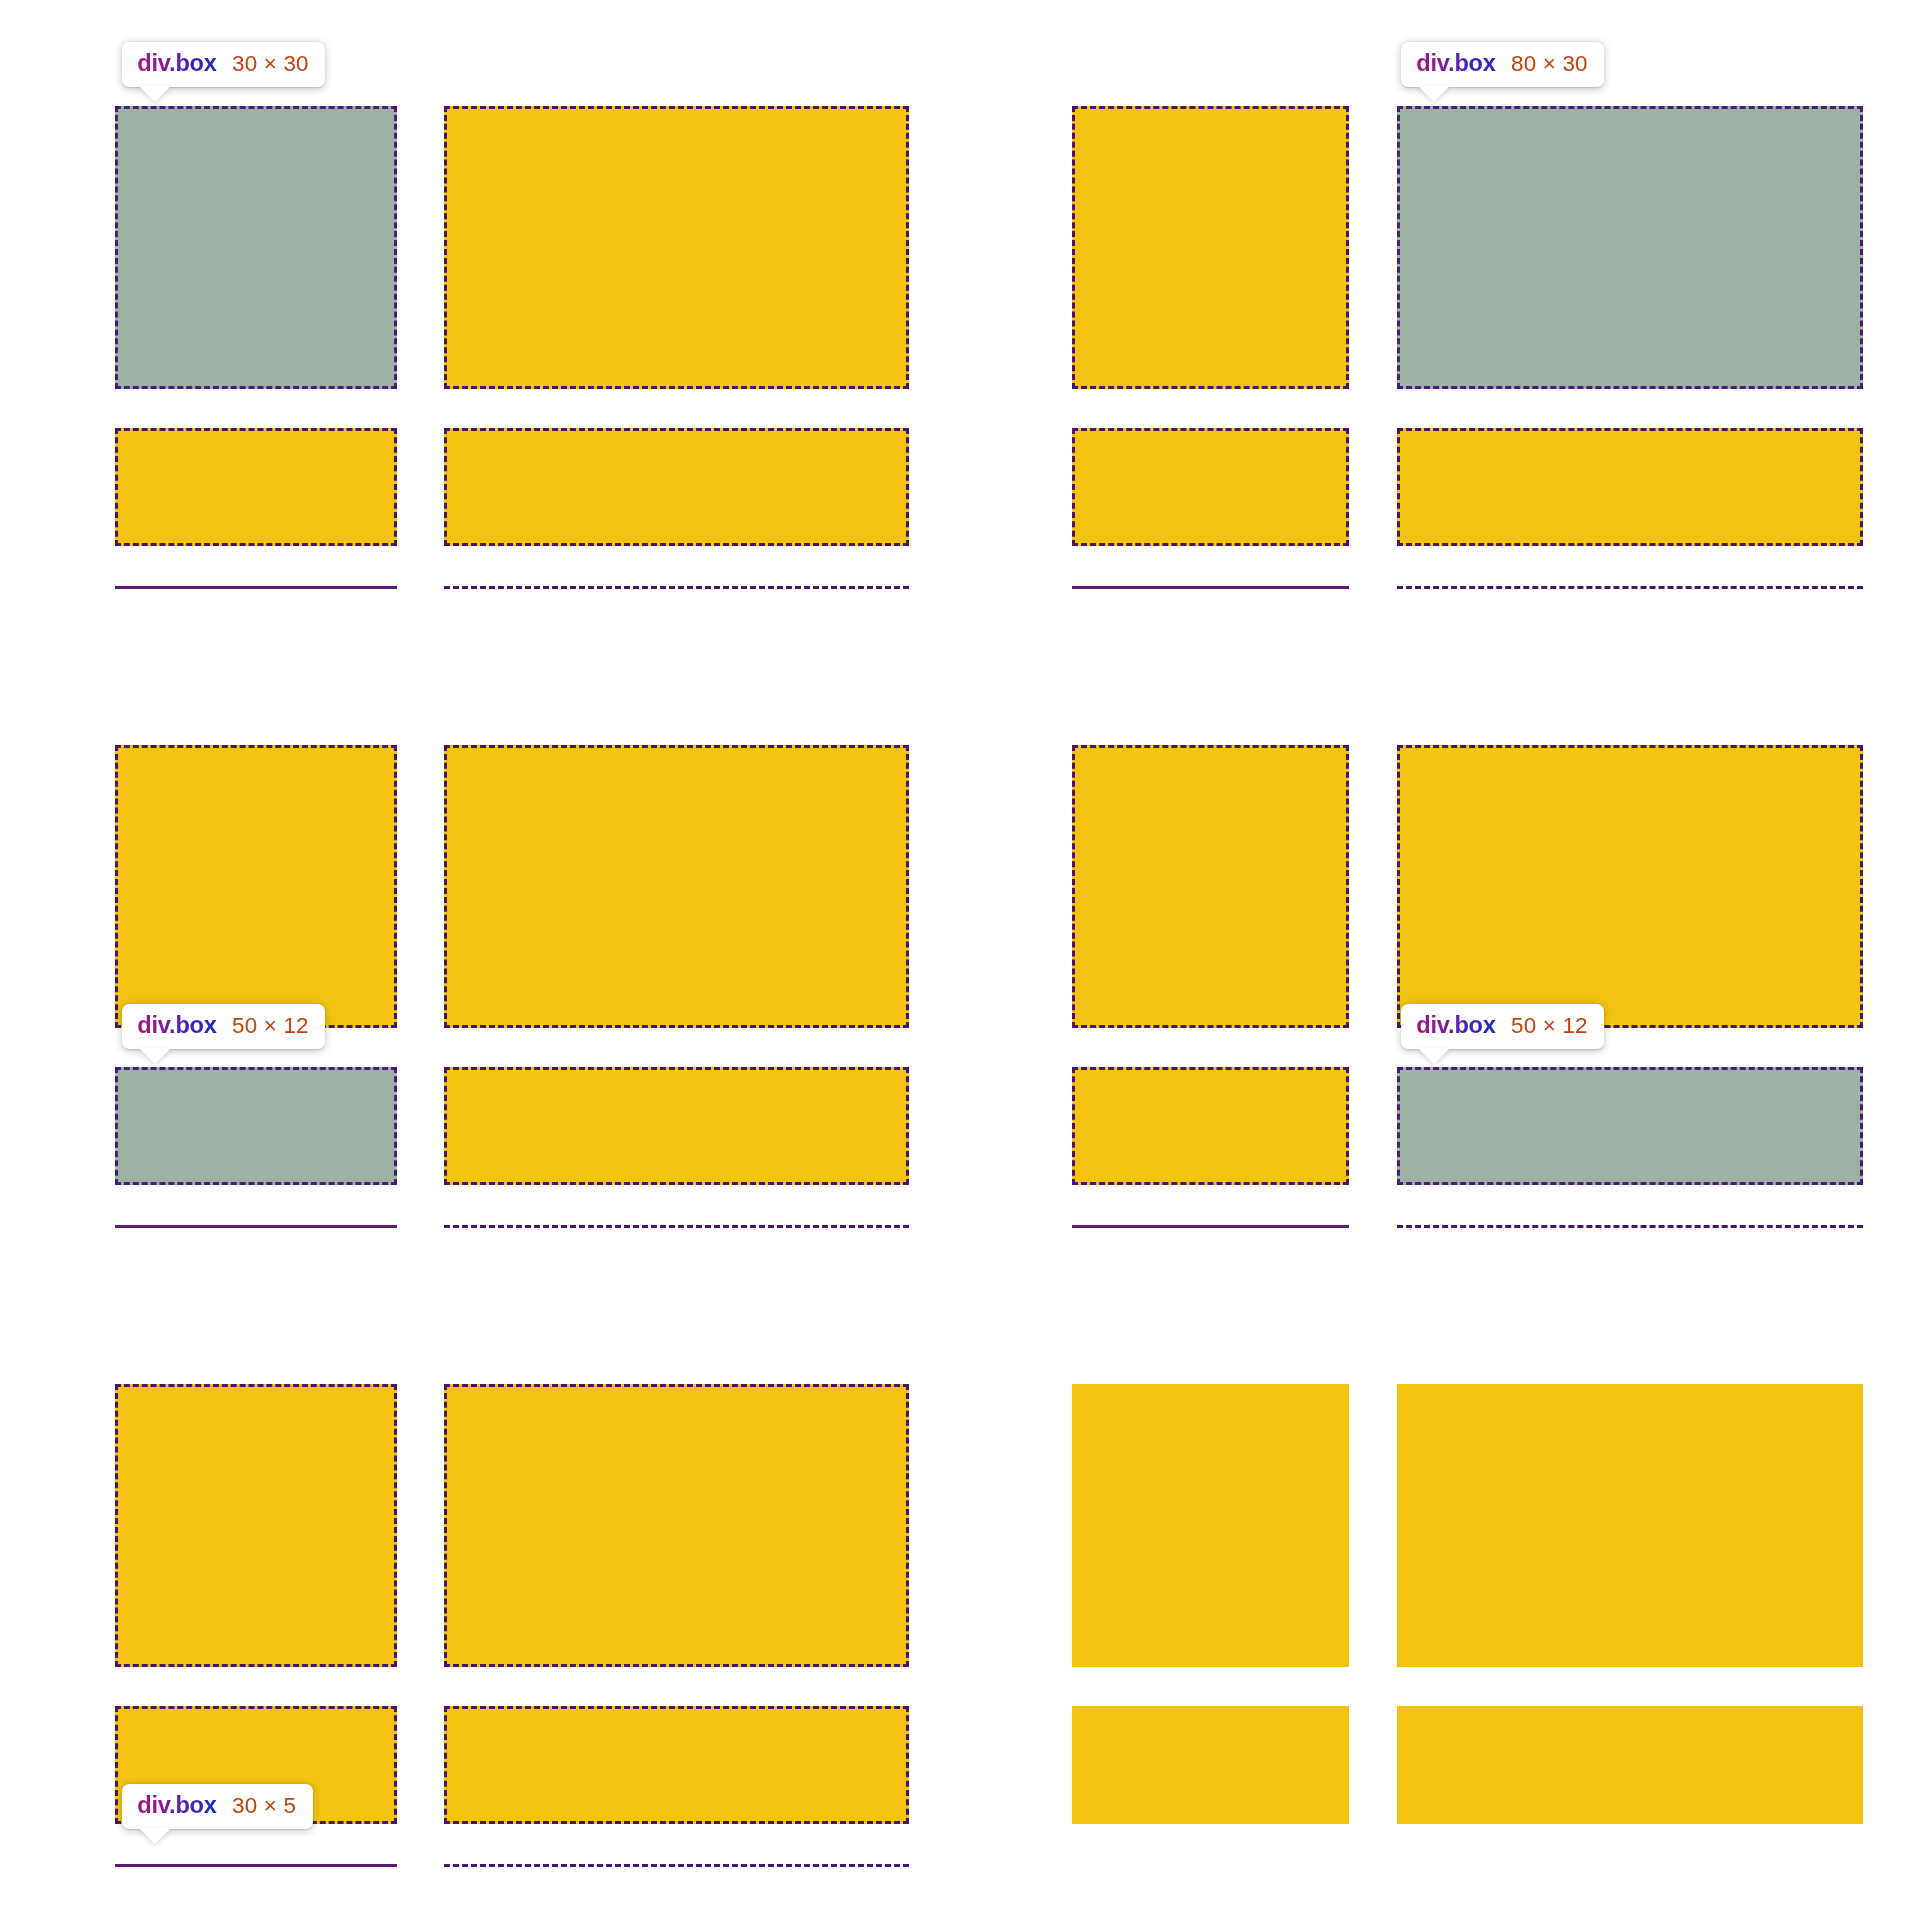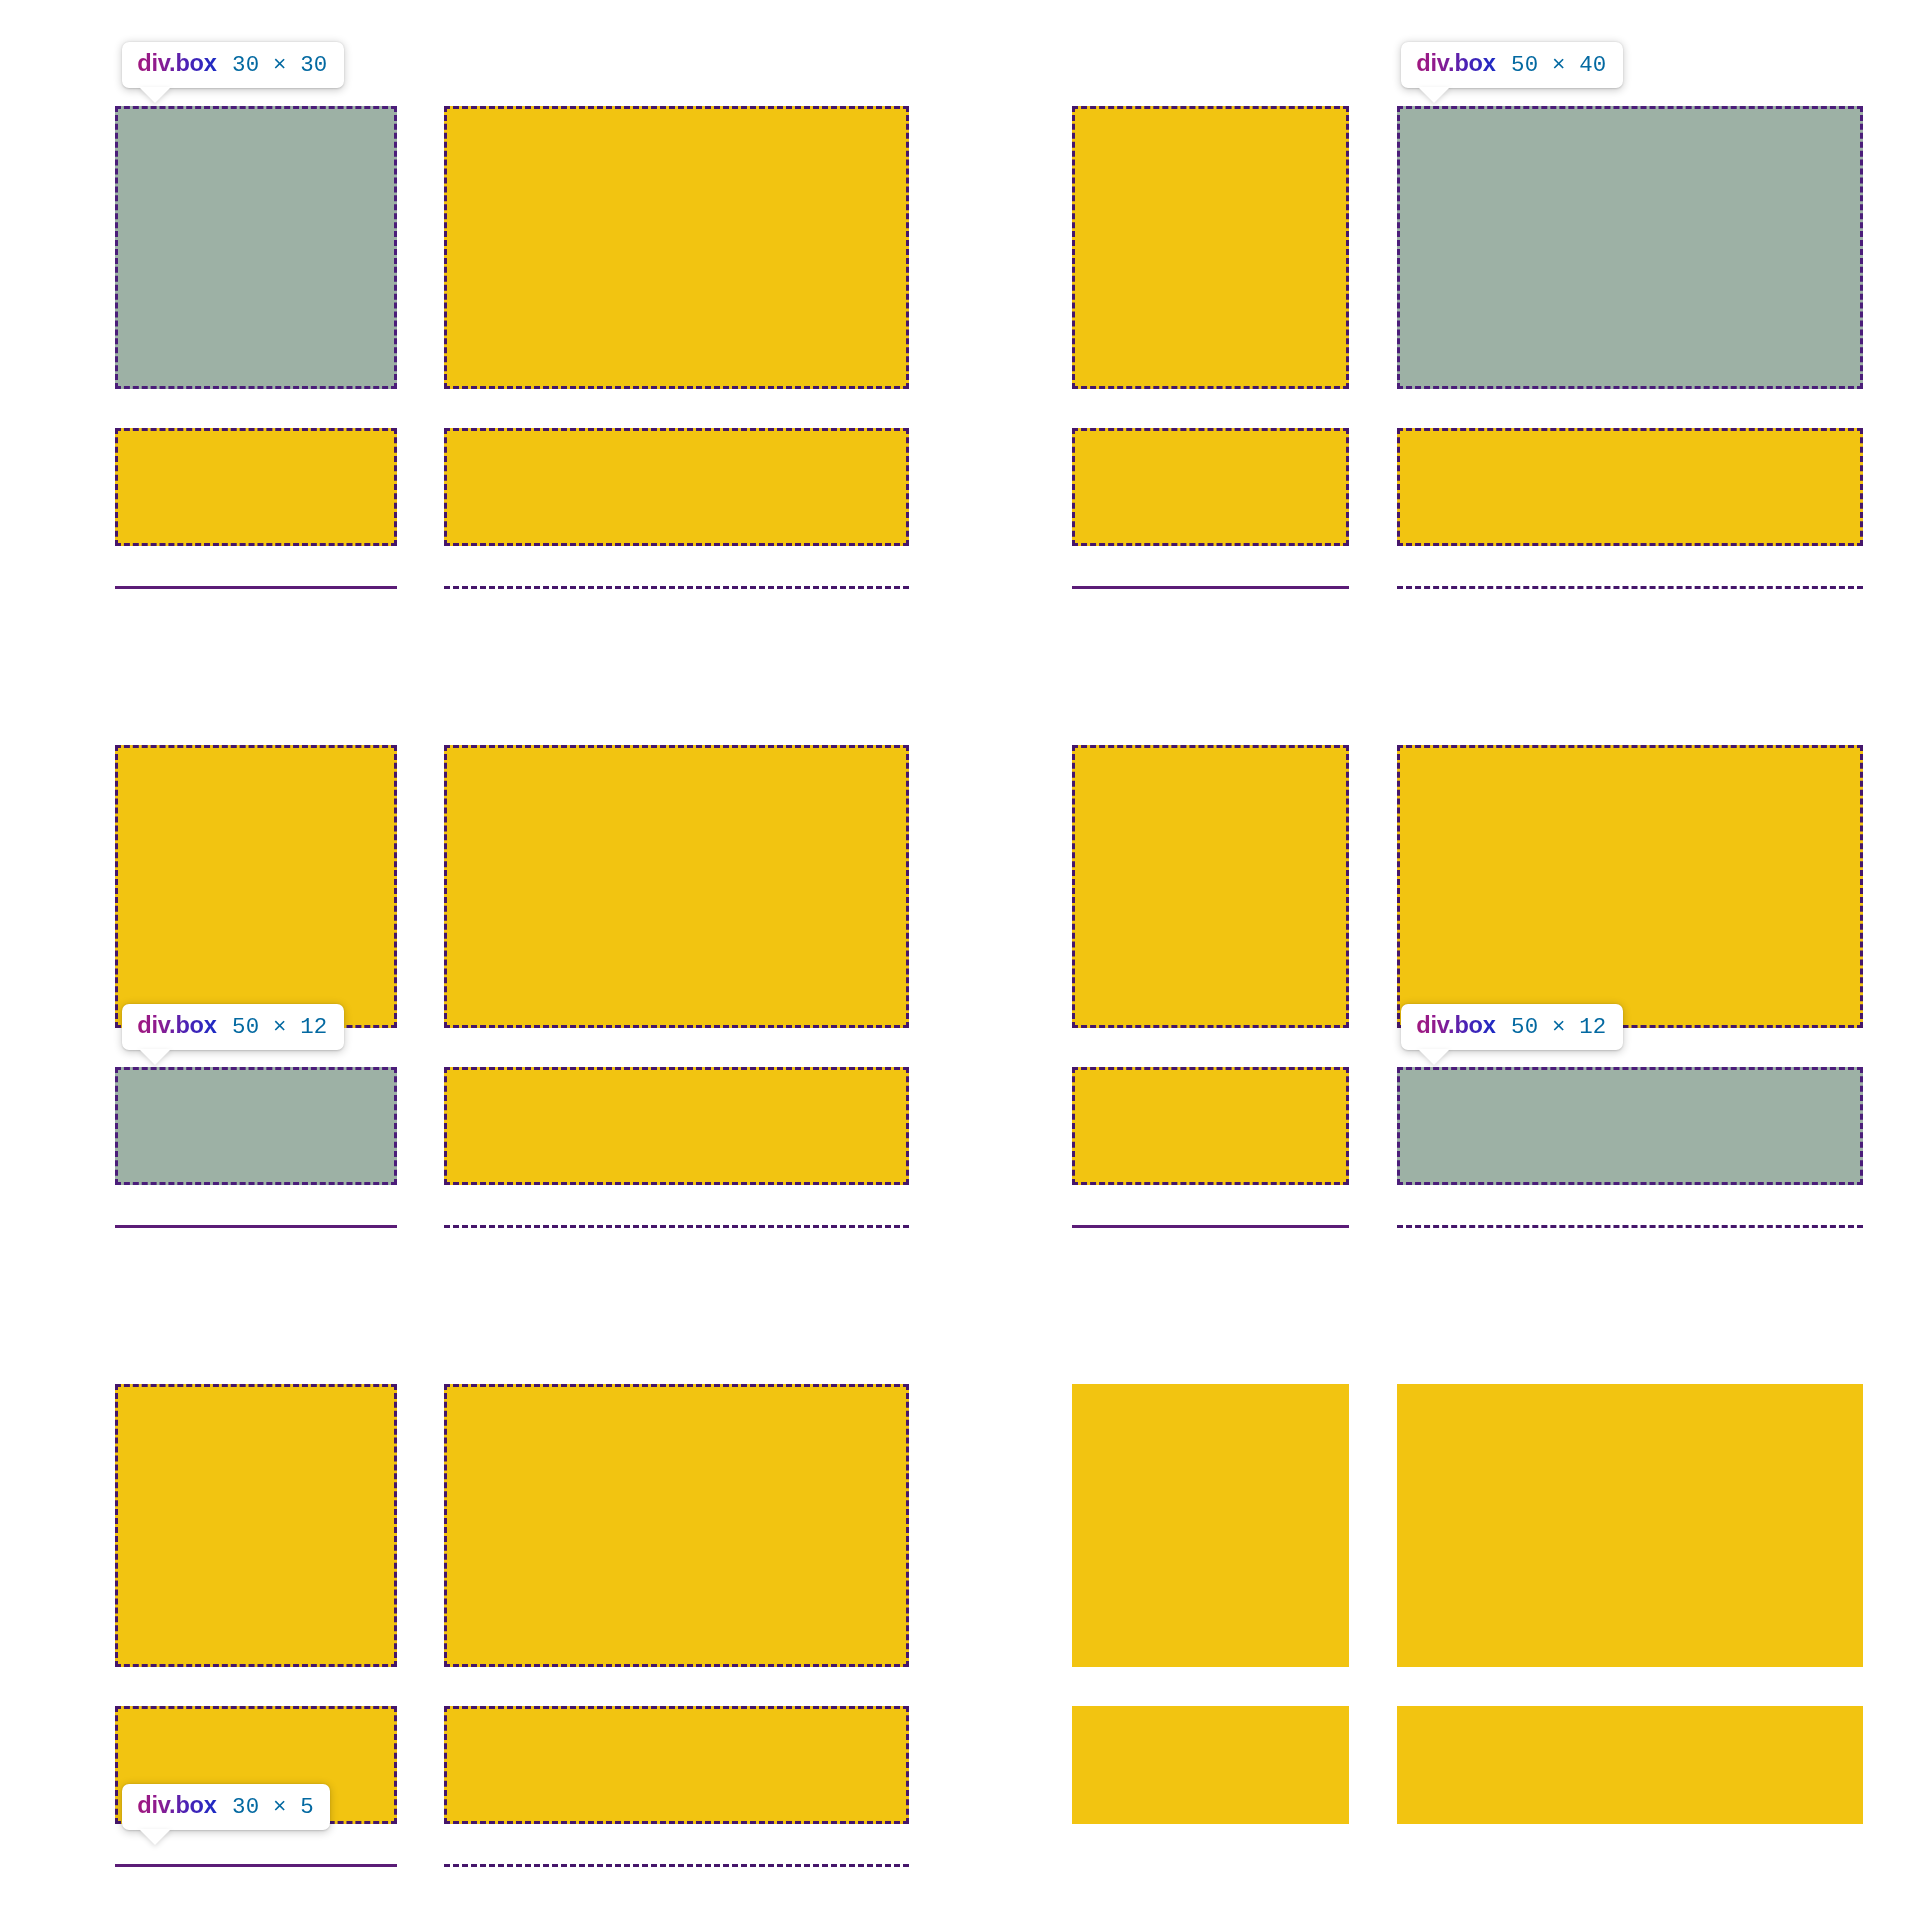--- a/index.html
+++ b/index.html
@@ -72,24 +72,23 @@
     font-weight: bold;
     letter-spacing: -0.2px;
     background: linear-gradient(90deg, #a1177e 0%, #8d1c90 28%, #4b22b5 62%, #1b2bc4 100%);
     -webkit-background-clip: text;
     background-clip: text;
     color: transparent;
     -webkit-text-fill-color: transparent;
   }
   .tooltip .dims {
     font-size: 22.4px;
-    color: #0369a1;
+    color: #c2410c;
     font-weight: normal;
     letter-spacing: 0.2px;
-    font-family: Liberation Mono, monospace;
   }
   .tooltip .tail {
     position: absolute;
     bottom: -15.3px;
     width: 0; height: 0;
     border-left: 16.5px solid transparent;
     border-right: 16.5px solid transparent;
     border-top: 16.5px solid #ffffff;
     filter: drop-shadow(0 2.4px 2.4px rgba(0,0,0,0.14));
   }
@@ -152,21 +151,21 @@
   </div>
 
   <div class="tooltip" style="left:118px; top:42px;">
     <span class="tag">div.box</span>
     <span class="dims">30 × 30</span>
     <span class="tail" style="left:16.5px;"></span>
   </div>
 
   <div class="tooltip" style="left:1397px; top:42px;">
     <span class="tag">div.box</span>
-    <span class="dims">50 × 40</span>
+    <span class="dims">80 × 30</span>
     <span class="tail" style="left:16.5px;"></span>
   </div>
 
   <div class="tooltip" style="left:118px; top:1004px;">
     <span class="tag">div.box</span>
     <span class="dims">50 × 12</span>
     <span class="tail" style="left:16.5px;"></span>
   </div>
 
   <div class="tooltip" style="left:1397px; top:1004px;">

